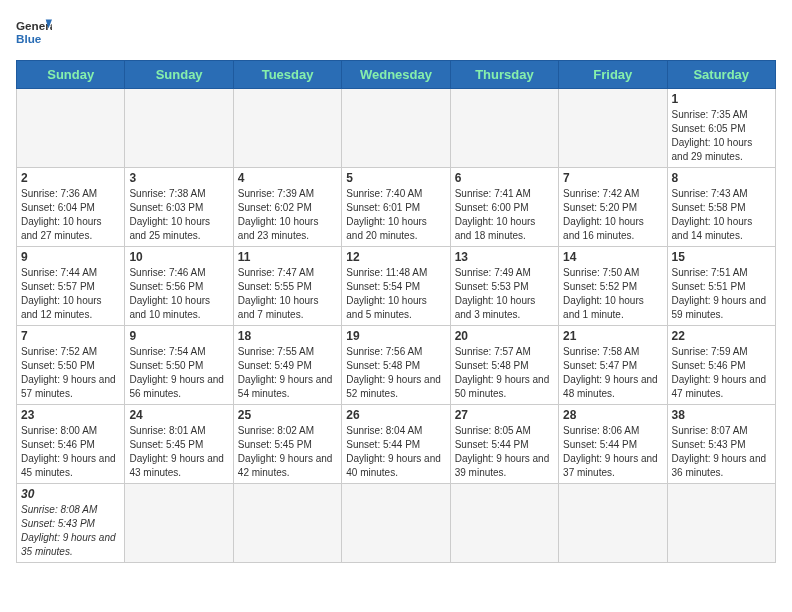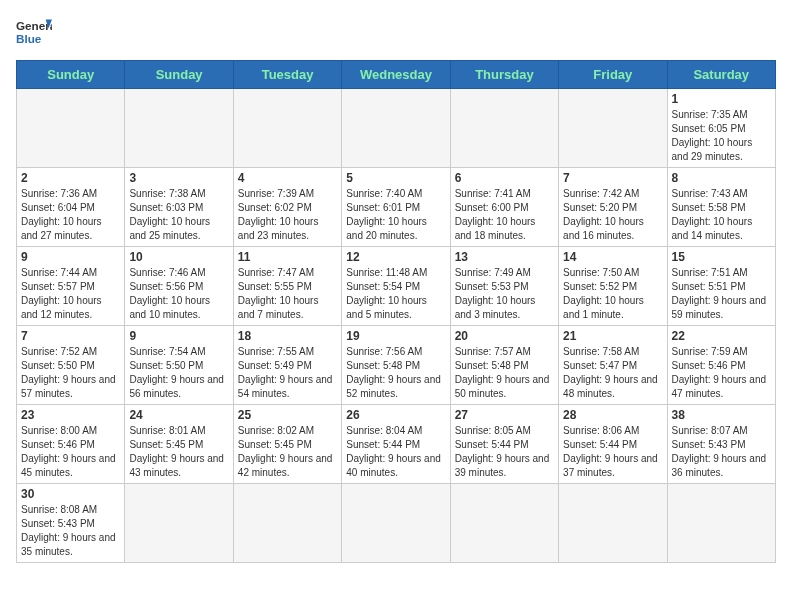--- a/index.html
+++ b/index.html
@@ -71,20 +71,21 @@
       display: block;
       margin-bottom: 2px;
     }
     .day-info {
       font-size: 10px;
       line-height: 1.4;
       color: #333;
     }
     .last-row td {
       background: #f5f5f5;
+      font-style: italic;
     }
     .last-row td.has-data {
       background: #fff;
     }
   </style>
 </head>
 <body>
 
 <div class="header">
   <div class="logo">

